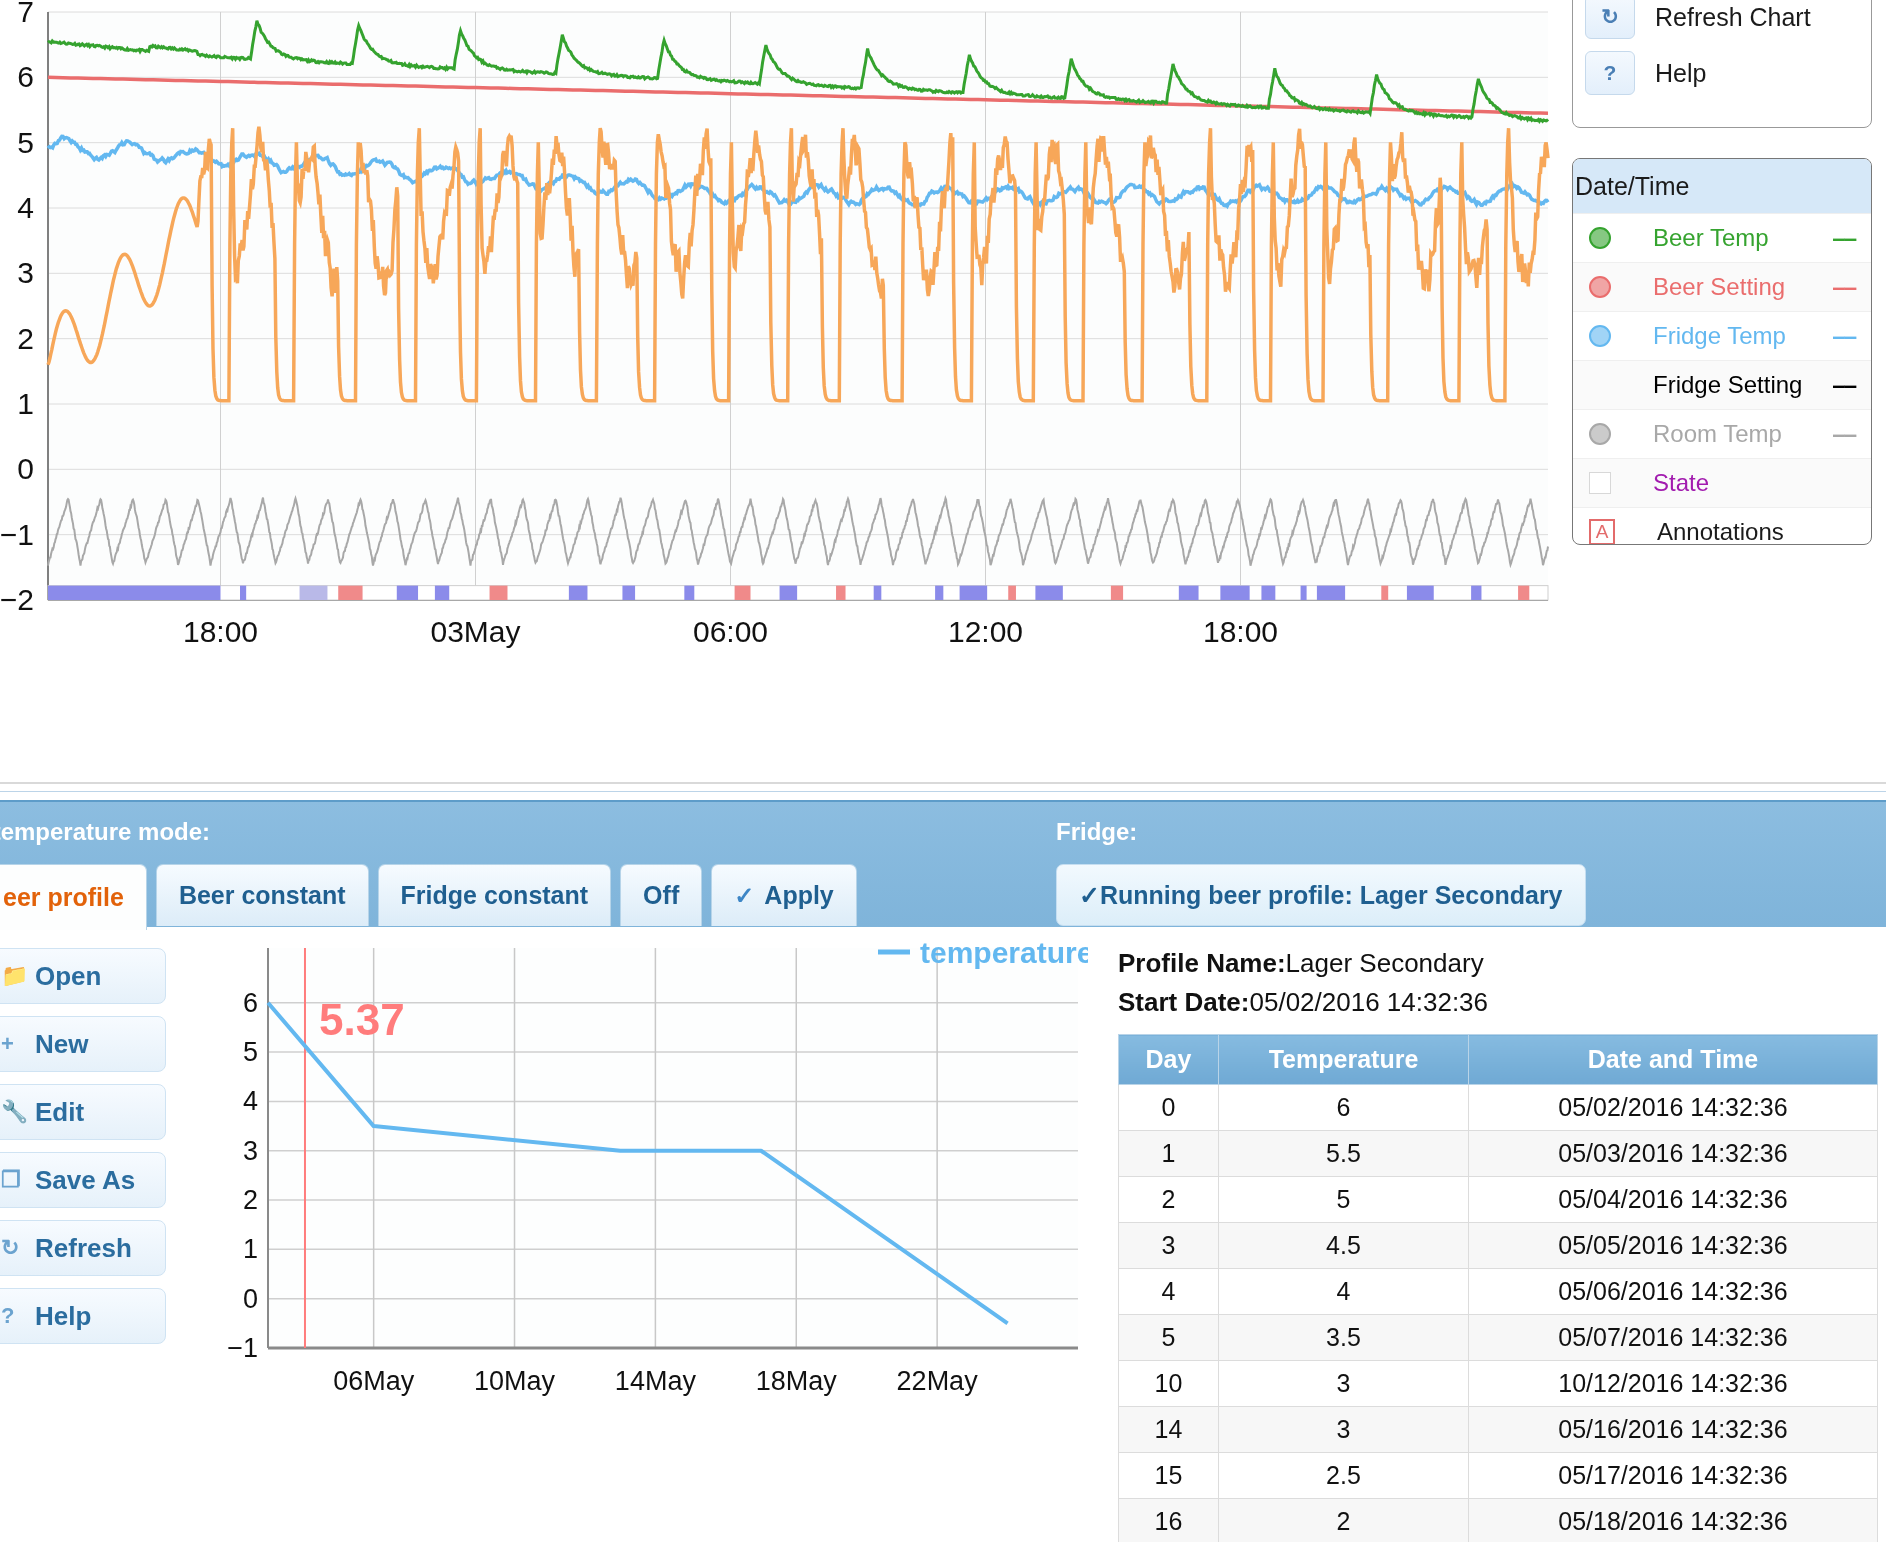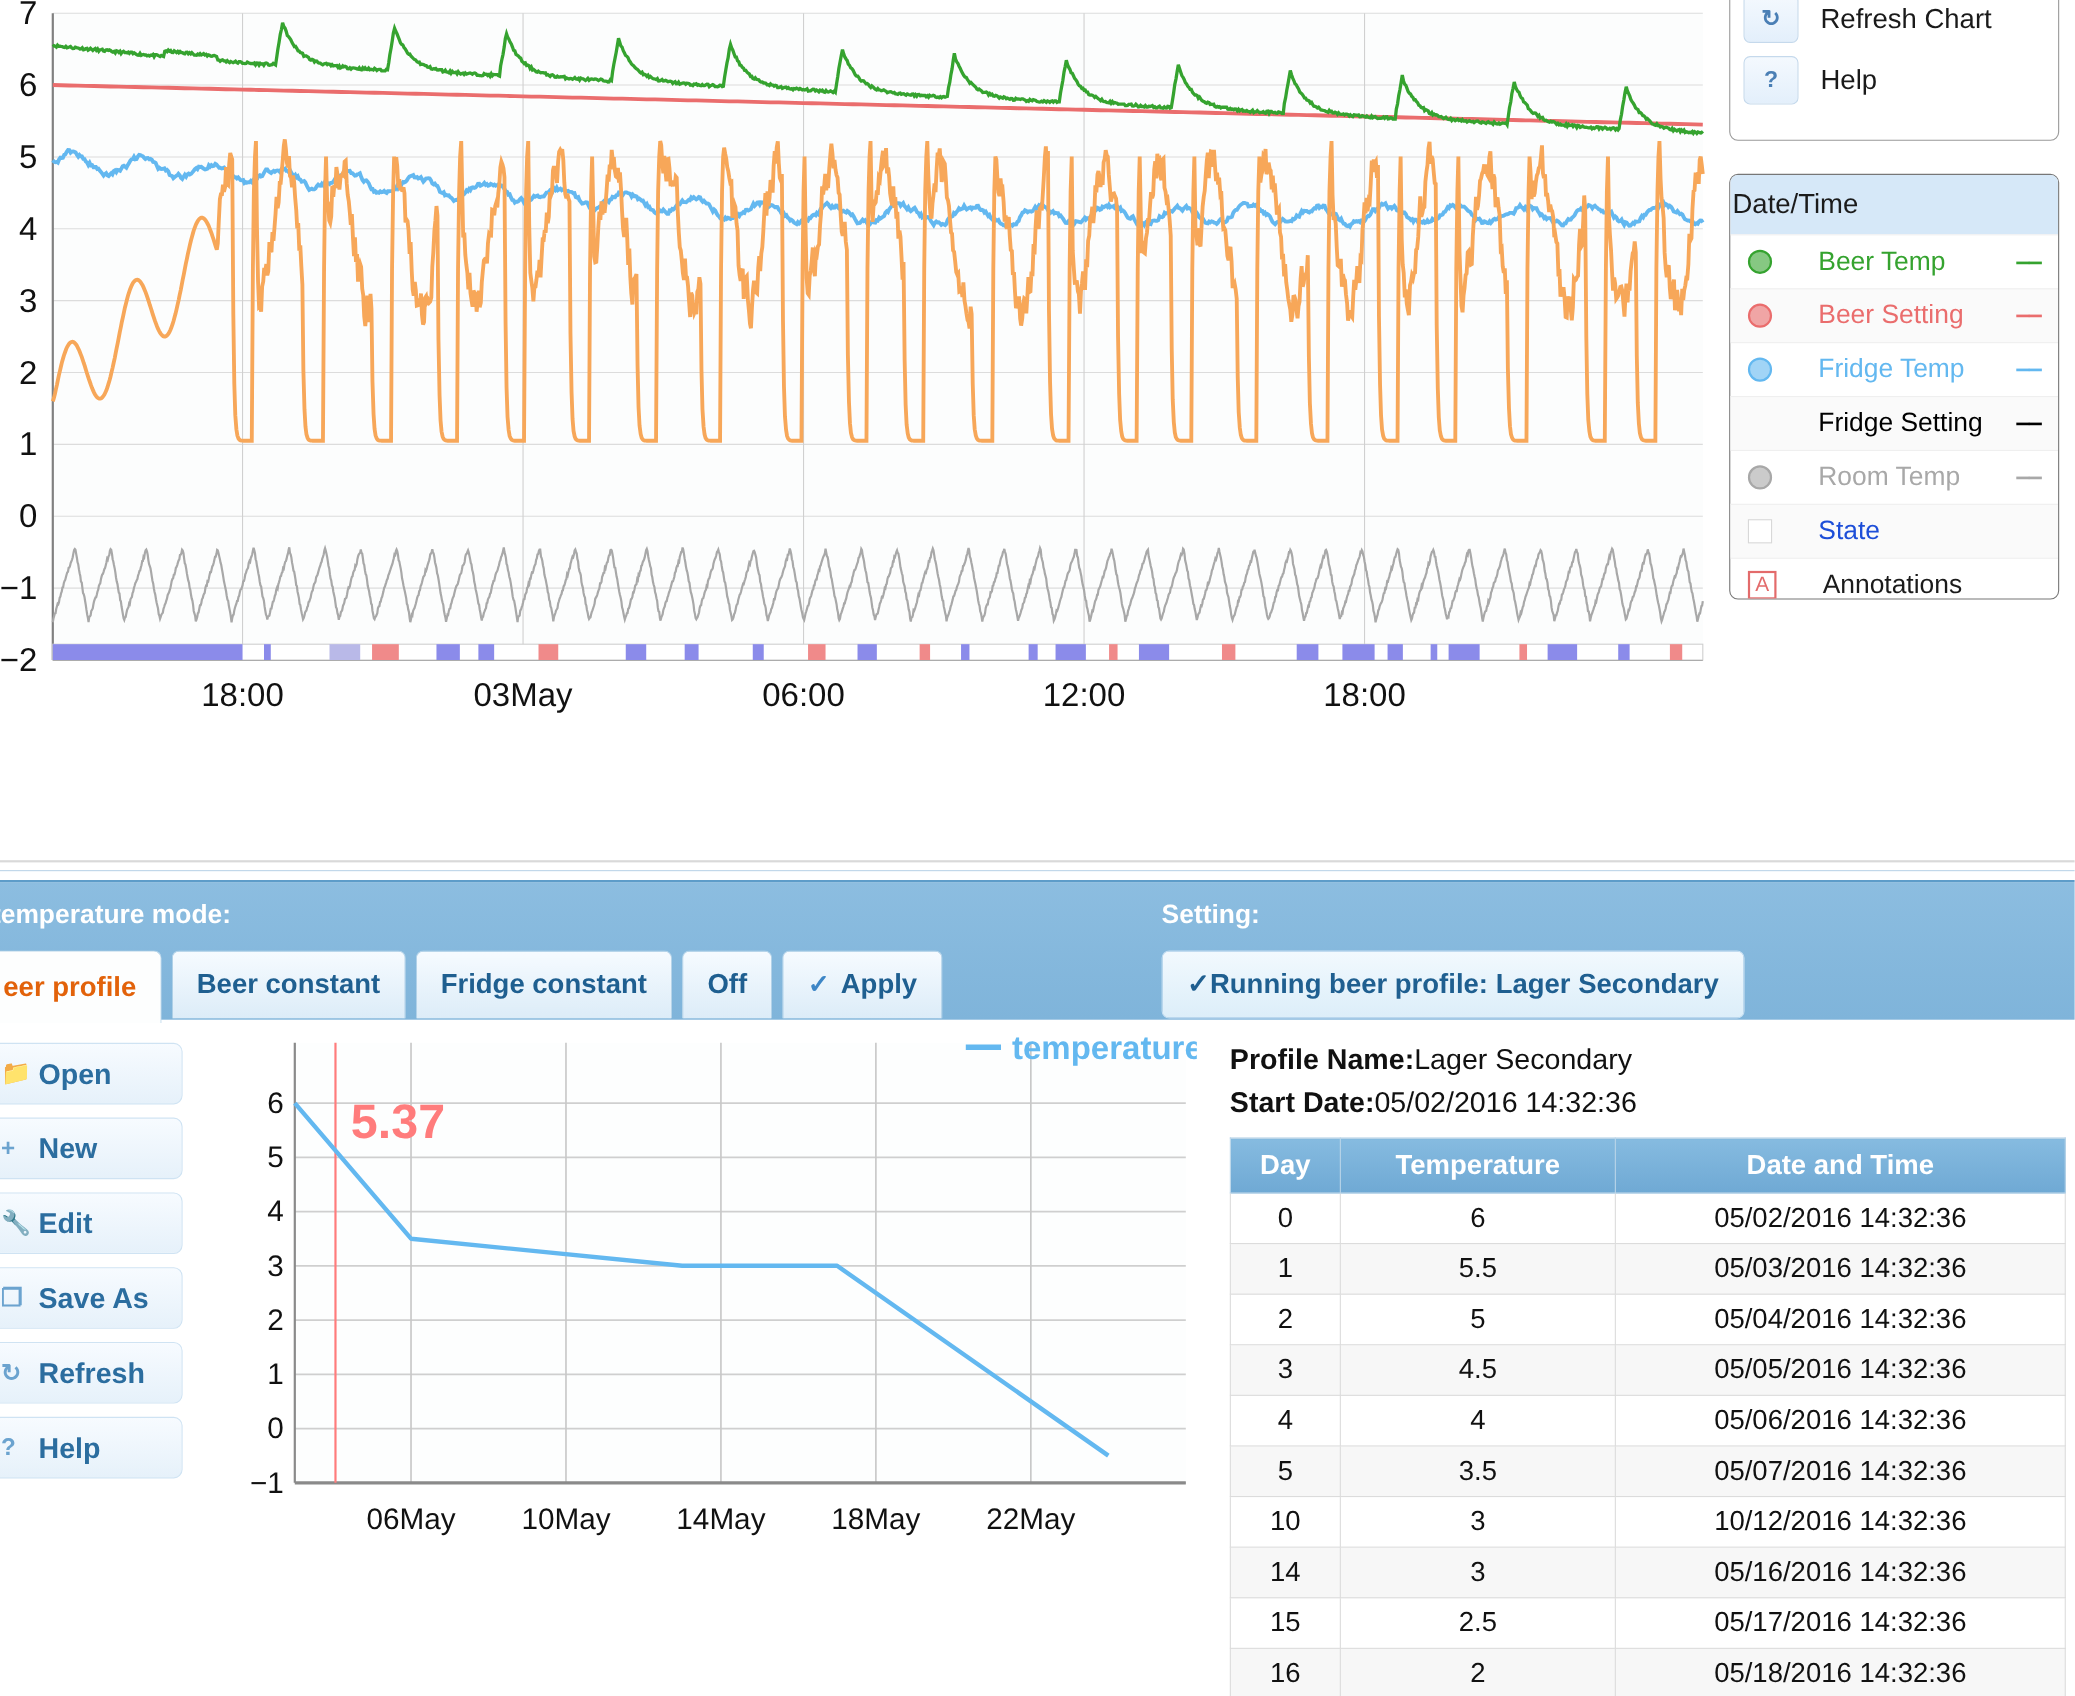--- a/index.html
+++ b/index.html
@@ -246,37 +246,37 @@
           <span class="legend-txt" style="color:#f7a košt">Fridge Setting</span>
           <span class="legend-dash" style="color:#f7a košt">––</span>
         </div>
         <div class="legend-row">
           <span class="legend-dot" style="background:#a8a8a899;border:2px solid #a8a8a8"></span>
           <span class="legend-txt" style="color:#a8a8a8">Room Temp</span>
           <span class="legend-dash" style="color:#a8a8a8">––</span>
         </div>
         <div class="legend-row alt">
           <span class="legend-sq" style="background:#fff;border:1px solid #d8d8d8"></span>
-          <span class="legend-txt" style="color:#1d4ed8">State</span>
+          <span class="legend-txt" style="color:#a21caf">State</span>
         </div>
         <div class="legend-row">
           <span class="ann-box">A</span>
           <span class="legend-txt" style="color:#1b1b1b">Annotations</span>
         </div>
       </div>
   </div>
 </div>
 
 <div id="divider"></div>
 
 <div id="bottom-panel">
 
   <div id="mode-bar">
     <div class="bar-label" id="mode-label">t temperature mode:</div>
-    <div class="bar-label" id="status-label">Setting:</div>
+    <div class="bar-label" id="status-label">Fridge:</div>
 
     <div class="tabrow" id="tabrow" style="left:-20px;">
         <div class="tab active">
           <span>eer profile</span>
         </div>
         <div class="tab">
           <span>Beer constant</span>
         </div>
         <div class="tab">
           <span>Fridge constant</span>

